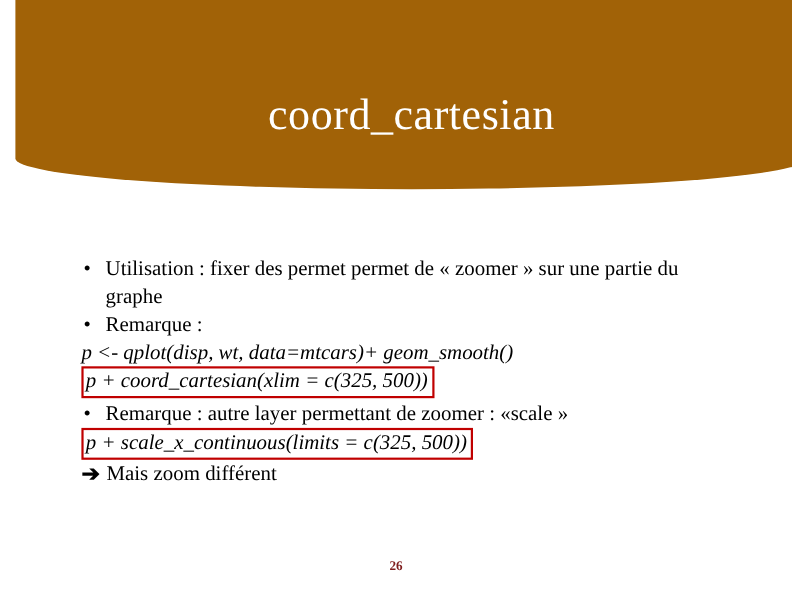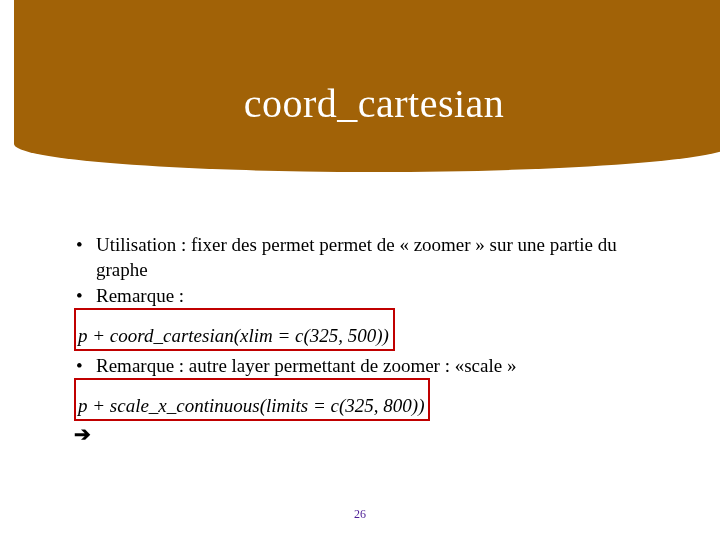--- a/index.html
+++ b/index.html
@@ -50,41 +50,42 @@
     text-align: left;
     padding-left: 2px;
   }
   .bullet-text { flex: 1; }
   .code-line {
     font-style: italic;
   }
   .boxed {
     display: inline-block;
     border: 2px solid #c00000;
-    padding: 14px 4px 1px 2px;
+    padding: 0 4px 1px 2px;
     font-style: italic;
     line-height: 1.25;
   }
   .remark-row { margin-top: 2px; }
   .arrow-row { display: flex; align-items: center; gap: 4px; }
   .arrow {
     font-weight: bold;
     font-size: 20px;
     font-style: normal;
     margin-right: 2px;
   }
   .page-num {
     position: absolute;
     bottom: 18px;
     left: 0;
     width: 100%;
     text-align: center;
     font-size: 12px;
-    color: #4c1d95;
+    color: #7f1d1d;
     font-family: Georgia, serif;
+    font-weight: bold;
   }
 </style>
 </head>
 <body>
 
 <div class="header-band">
   <div class="title">coord_cartesian</div>
 </div>
 
 <div class="content">
@@ -92,33 +93,35 @@
   <div class="bullet-row">
     <div class="bullet-dot">•</div>
     <div class="bullet-text">Utilisation : fixer des permet permet de « zoomer » sur une partie du graphe</div>
   </div>
 
   <div class="bullet-row">
     <div class="bullet-dot">•</div>
     <div class="bullet-text">Remarque :</div>
   </div>
 
+  <div class="code-line">p &lt;- qplot(disp, wt, data=mtcars)+ geom_smooth()</div>
 
   <div>
     <span class="boxed">p + coord_cartesian(xlim = c(325, 500))</span>
   </div>
 
   <div class="bullet-row remark-row">
     <div class="bullet-dot">•</div>
     <div class="bullet-text">Remarque : autre layer permettant de zoomer : «scale »</div>
   </div>
 
   <div>
-    <span class="boxed">p + scale_x_continuous(limits = c(325, 800))</span>
+    <span class="boxed">p + scale_x_continuous(limits = c(325, 500))</span>
   </div>
 
   <div class="arrow-row">
     <span class="arrow">➔</span>
+    <span>Mais zoom différent</span>
   </div>
 
 </div>
 
 <div class="page-num">26</div>
 
 </body></html>

